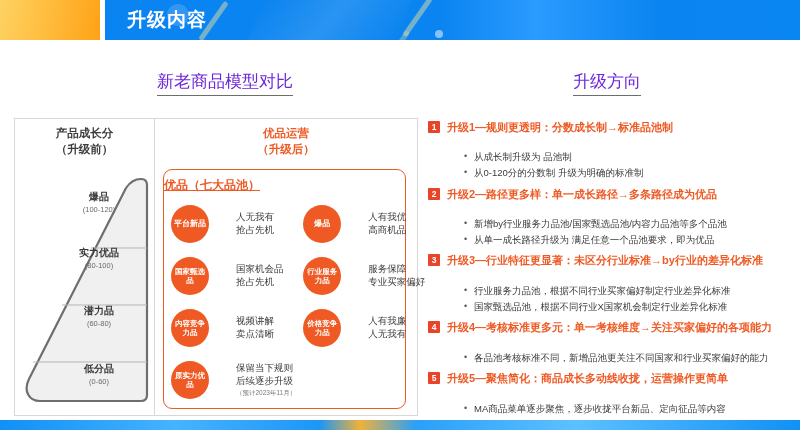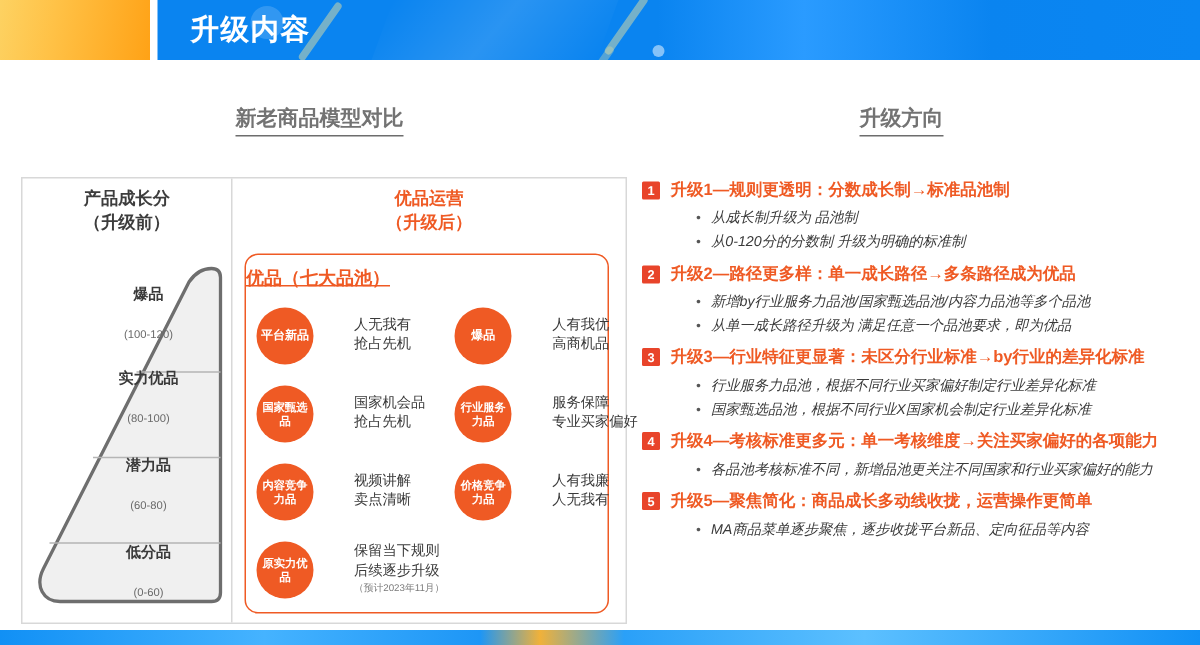--- a/index.html
+++ b/index.html
@@ -45,21 +45,21 @@
   .deco-dot { position:absolute; left:330px; top:30px; width:8px; height:8px; border-radius:50%; background: rgba(255,255,255,0.5);}
 
   
   .bottom-bar {
     position:absolute; left:0; bottom:0; width:800px; height:10px;
     background: linear-gradient(90deg,#1190f5 0%, #45b3ff 22%, #1d96f6 40%, #f0b13a 45%, #2aa0f8 52%, #5cc0ff 72%, #1190f5 100%);
   }
 
   
   .sec-title {
-    position:absolute; font-size:14px; font-weight:bold; color:#737373;
+    position:absolute; font-size:17px; font-weight:normal; color:#6d28d9;
     padding-bottom:2px; border-bottom:1.5px solid #6d6d6d; white-space:nowrap;
   }
   #title-left  { left:157px; top:70px; }
   #title-right { left:573px; top:70px;text-align:center; }
 
   
   .compare-card {
     position:absolute; left:14px; top:118px; width:404px; height:298px;
     border:1px solid #d8d8d8; background:#fff; display:flex;
   }
@@ -72,21 +72,21 @@
   }
   .pane-head.orange { color:#ef5a24; }
 
   
   .pyramid { position:absolute; left:2px; top:52px; width:134px; height:238px; }
   .pyramid svg { position:absolute; left:0; top:0; }
   .tier-label {
     position:absolute; right:9px; text-align:center; width:86px;
     font-size:10px; font-weight:bold; color:#3a3a3a; line-height:1.25;
   }
-  .tier-label .rng { display:block; font-size:7.5px; font-weight:normal; color:#6a6a6a; margin-top:14px;}
+  .tier-label .rng { display:block; font-size:7.5px; font-weight:normal; color:#6a6a6a; margin-top:1px;}
   #tier-1 { top:20px; }
   #tier-2 { top:76px; }
   #tier-3 { top:134px; }
   #tier-4 { top:192px; }
 
   
   .pool-box {
     position:absolute; left:8px; top:50px; width:243px; height:240px;
     border:1.6px solid #ef5a24; border-radius:9px; background:#fff;
   }
@@ -118,21 +118,21 @@
   .up-item { margin-bottom:6px; }
   .up-head { display:flex; align-items:flex-start; }
   .num-badge {
     flex:0 0 auto; width:12px; height:12px; margin-top:1px; margin-right:7px;
     background:#e8442a; color:#fff; font-size:8.5px; font-weight:bold;
     display:flex; align-items:center; justify-content:center; border-radius:1px;
   }
   .up-title {
     font-size:11px; font-weight:bold; color:#ef5a24; line-height:1.4; flex:1 1 auto;
   }
-  .up-bullets { list-style:none; margin:3px 0 0 36px;font-style:italic; }
+  .up-bullets { list-style:none; margin:14px 0 0 36px; }
   .up-bullets li {
     position:relative; font-size:9.5px; color:#3a3a3a; line-height:1.65; padding-left:10px;
     white-space:nowrap;
   }
   .up-bullets li::before {
     content:"•"; position:absolute; left:0; top:0; color:#555; font-size:9px;
   }
 </style>
 </head>
 <body>

